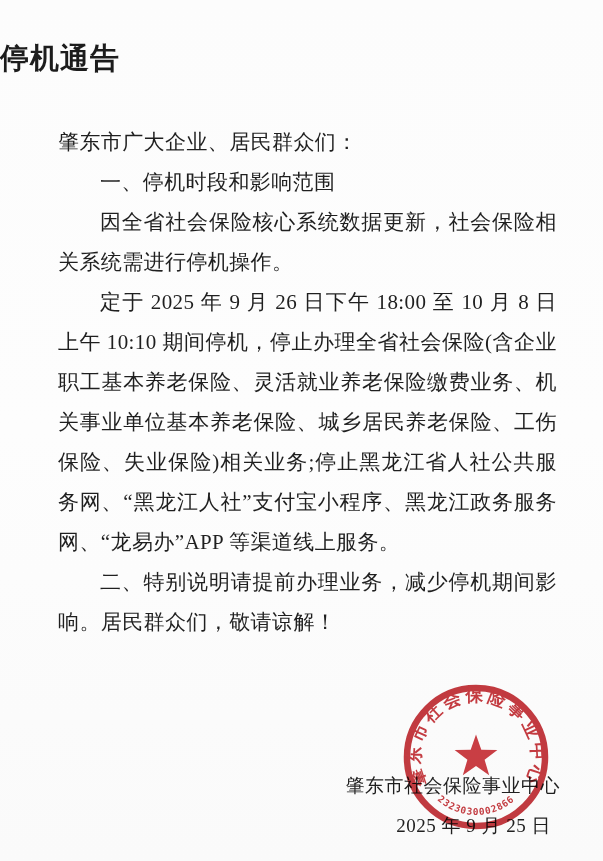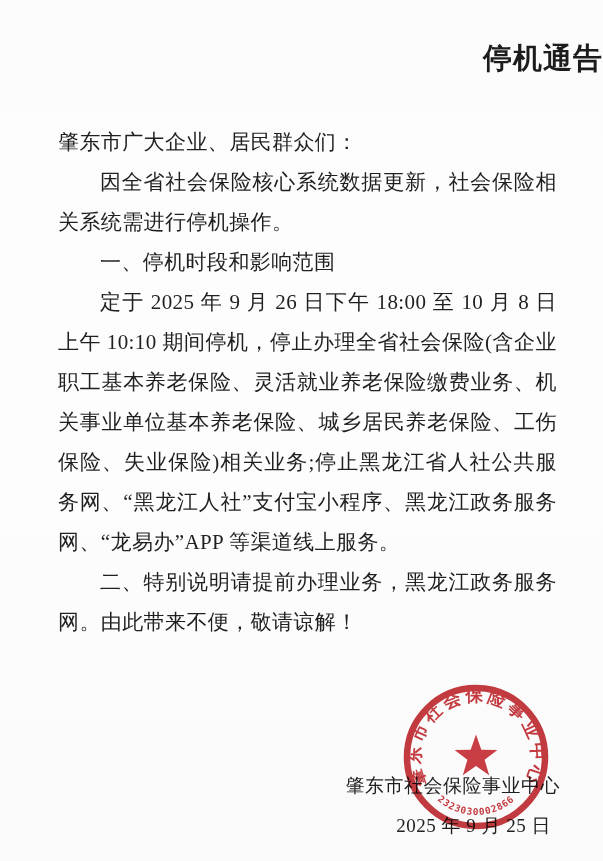--- a/index.html
+++ b/index.html
@@ -13,21 +13,21 @@
     height: 861px;
     margin: 0 auto;
     background: linear-gradient(180deg, #fcfcfc 0%, #fdfdfd 50%, #fafafa 100%);
     overflow: hidden;
     color: #1f1f1f;
     font-family: "Liberation Serif", "DejaVu Serif", serif;
   }
   .doc-title {
     margin: 0;
     padding-top: 38px;
-    text-align: right;
+    text-align: left;
     font-size: 29px;
     font-weight: 600;
     letter-spacing: 1px;
     line-height: 40px;
     color: #1c1c1c;
   }
   .doc-body {
     margin-top: 44px;
     padding: 0 46px 0 58px;
     font-size: 21px;
@@ -78,24 +78,24 @@
 </style>
 </head>
 <body>
 
 <div class="page">
 
   <h1 class="doc-title">停机通告</h1>
 
   <div class="doc-body">
     <p>肇东市广大企业、居民群众们：</p>
+    <p class="indent">一、停机时段和影响范围</p>
     <p class="indent">因全省社会保险核心系统数据更新，社会保险相关系统需进行停机操作。</p>
-    <p class="indent">一、停机时段和影响范围</p>
     <p class="indent">定于 2025 年 9 月 26 日下午 18:00 至 10 月 8 日上午 10:10 期间停机，停止办理全省社会保险(含企业职工基本养老保险、灵活就业养老保险缴费业务、机关事业单位基本养老保险、城乡居民养老保险、工伤保险、失业保险)相关业务;停止黑龙江省人社公共服务网、“黑龙江人社”支付宝小程序、黑龙江政务服务网、“龙易办”APP 等渠道线上服务。</p>
-    <p class="indent">二、特别说明请提前办理业务，黑龙江政务服务网。由此带来不便，敬请谅解！</p>
+    <p class="indent">二、特别说明请提前办理业务，减少停机期间影响。居民群众们，敬请谅解！</p>
   </div>
 
   <div class="signature-block">
     <div>肇东市社会保险事业中心</div>
     <div class="signature-date">2025 年 9 月 25 日</div>
   </div>
 
   <div class="official-seal">
     <svg viewBox="0 0 150 150" xmlns="http://www.w3.org/2000/svg">
       <defs>

